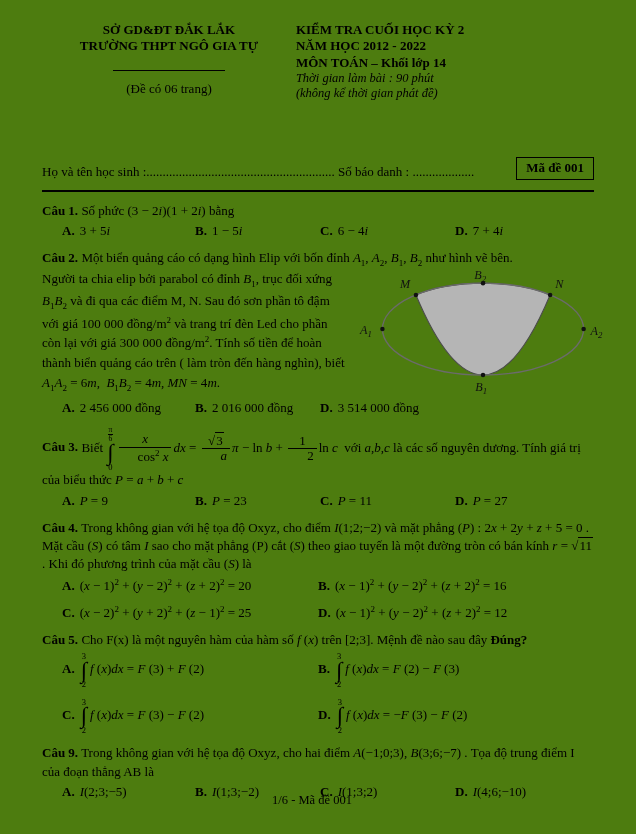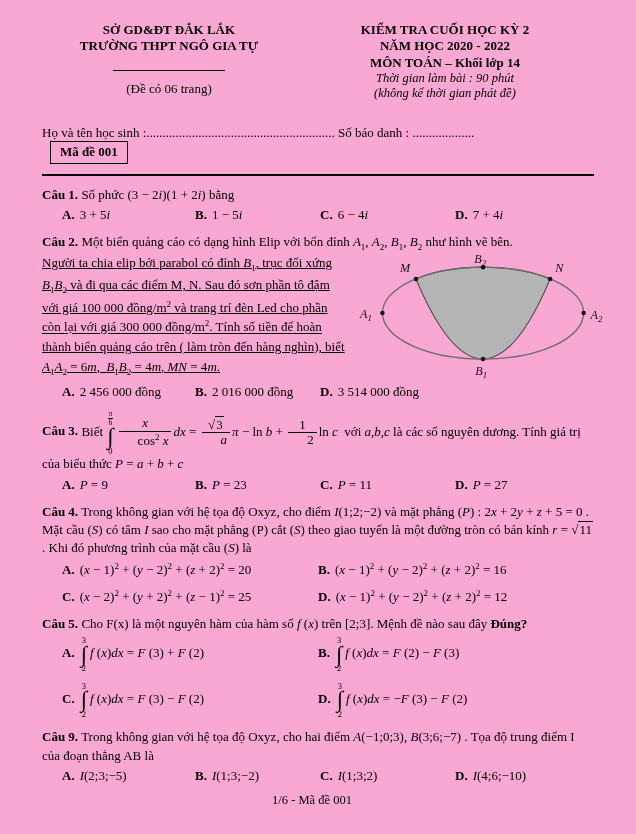--- a/index.html
+++ b/index.html
@@ -1,45 +1,45 @@
 <!DOCTYPE html>
 <html><head>
 <meta charset="utf-8">
 <style>
   html,body{margin:0;padding:0;background:#ffffff;}
-  .page{position:relative;width:636px;height:834px;background:#f9a8d4;box-sizing:border-box;
+  .page{position:relative;width:636px;height:834px;background:#4d7c0f;box-sizing:border-box;
         padding:22px 42px 0 42px;font-family:"Liberation Serif",serif;font-size:13px;color:#000;overflow:hidden;}
   
   .header{display:flex;}
   .h-left{width:46%;text-align:center;}
-  .h-right{flex:1;text-align:center;}
+  .h-right{flex:1;}
   .hb{font-weight:bold;line-height:1.25;margin:0;}
   .hi{font-style:italic;font-size:12.5px;line-height:1.2;margin:0;}
   .divider{width:112px;border:0;border-top:1.4px solid #000;margin:15px auto 10px auto;}
   .deline{margin-top:0;}
   
-  .student-row{display:flex;align-items:flex-start;margin-top:15px;flex-direction:column;}
+  .student-row{display:flex;align-items:flex-end;margin-top:15px;}
   .student-text{flex:1;white-space:nowrap;overflow:hidden;}
-  .code-box{border:1.4px solid #000;font-weight:bold;padding:2px 9px 3px 9px;margin-left:8px;white-space:nowrap;}
+  .code-box{border:1.4px solid #000;font-weight:bold;padding:2px 9px 3px 9px;margin-left:8px;white-space:nowrap;margin-top:32px;}
   .rule{border:0;border-top:2px solid #000;margin:10px 0 0 0;}
   
   .q{margin-top:10px;}
   .qtext{margin:0;line-height:1.42;}
   .qlabel{font-weight:bold;}
   .okey{font-weight:bold;margin-right:5px;}
   .opts{display:grid;padding-left:20px;margin-top:3px;}
   .row4{grid-template-columns:133px 125px 135px auto;}
   .grid2{grid-template-columns:256px auto;row-gap:9px;}
   .opt{white-space:nowrap;}
   
   .q2wrap::after{content:"";display:block;clear:both;}
   .fig{float:right;margin:0 -16px 2px 10px;}
   .fig text{font-family:"Liberation Serif",serif;font-style:italic;font-size:12.5px;fill:#111;}
   .fig .ssub{font-size:9px;}
-  .q2body{line-height:1.5;text-decoration:underline;}
+  .q2body{line-height:1.5;}
   
   .frac{display:inline-block;vertical-align:middle;text-align:center;line-height:1.12;margin:0 2px;}
   .frac .num{display:block;border-bottom:1px solid #000;padding:0 3px;}
   .frac .den{display:block;padding:0 3px;margin-left:16px;}
   .intg{display:inline-flex;flex-direction:column;align-items:center;vertical-align:middle;
         line-height:1;margin:0 3px 0 1px;}
   .isym{font-size:23px;line-height:0.85;}
   .ilim{font-size:8.5px;line-height:1;}
   .tfrac{display:inline-block;text-align:center;font-size:7.5px;line-height:1.05;}
   .tnum{display:block;border-bottom:0.5px solid #000;padding:0 1px;}
@@ -57,21 +57,21 @@
 
   <div class="header">
     <div class="h-left">
       <p class="hb">SỞ GD&amp;ĐT ĐẮK LẮK</p>
       <p class="hb">TRƯỜNG THPT NGÔ GIA TỰ</p>
       <hr class="divider">
       <p class="deline">(Đề có 06 trang)</p>
     </div>
     <div class="h-right">
       <p class="hb">KIỂM TRA CUỐI HỌC KỲ 2</p>
-      <p class="hb">NĂM HỌC 2020 - 2022</p>
+      <p class="hb">NĂM HỌC 2012 - 2022</p>
       <p class="hb">MÔN TOÁN – Khối lớp 14</p>
       <p class="hi">Thời gian làm bài : 90 phút</p>
       <p class="hi">(không kể thời gian phát đề)</p>
     </div>
   </div>
 
   <div class="student-row">
     <span class="student-text">Họ và tên học sinh :.......................................................... Số báo danh : ...................</span>
     <span class="code-box">Mã đề 001</span>
   </div>

